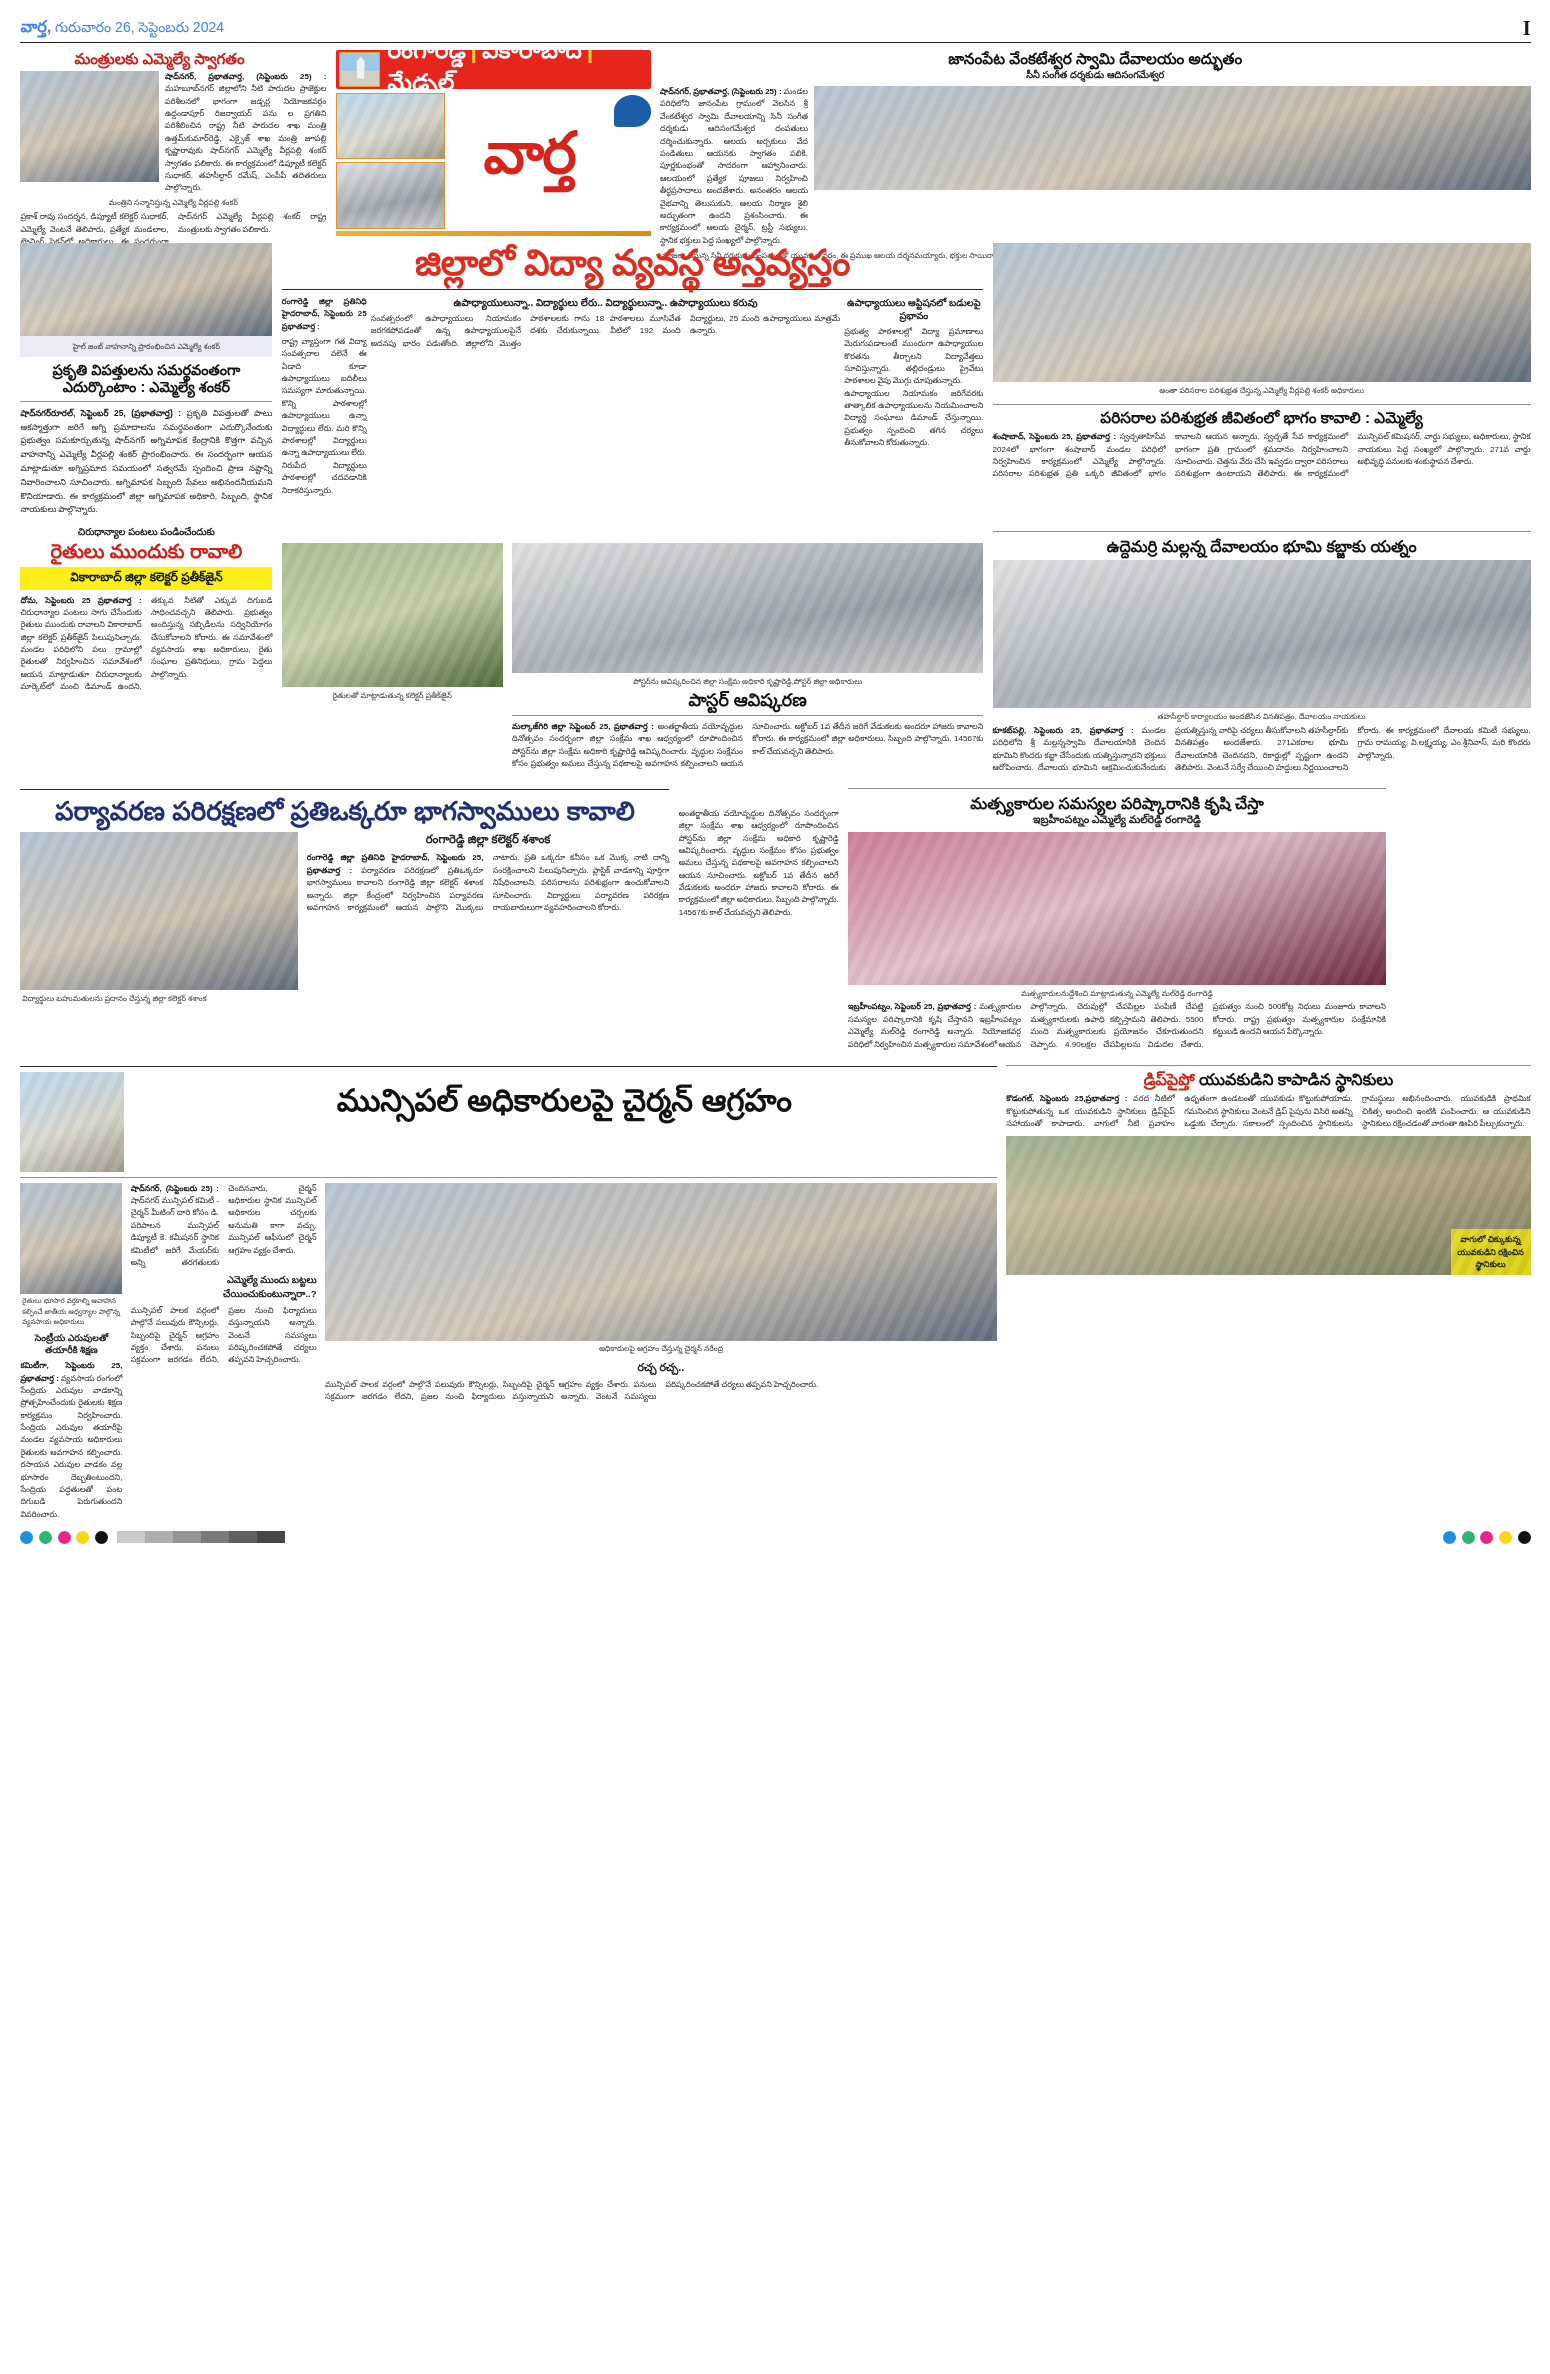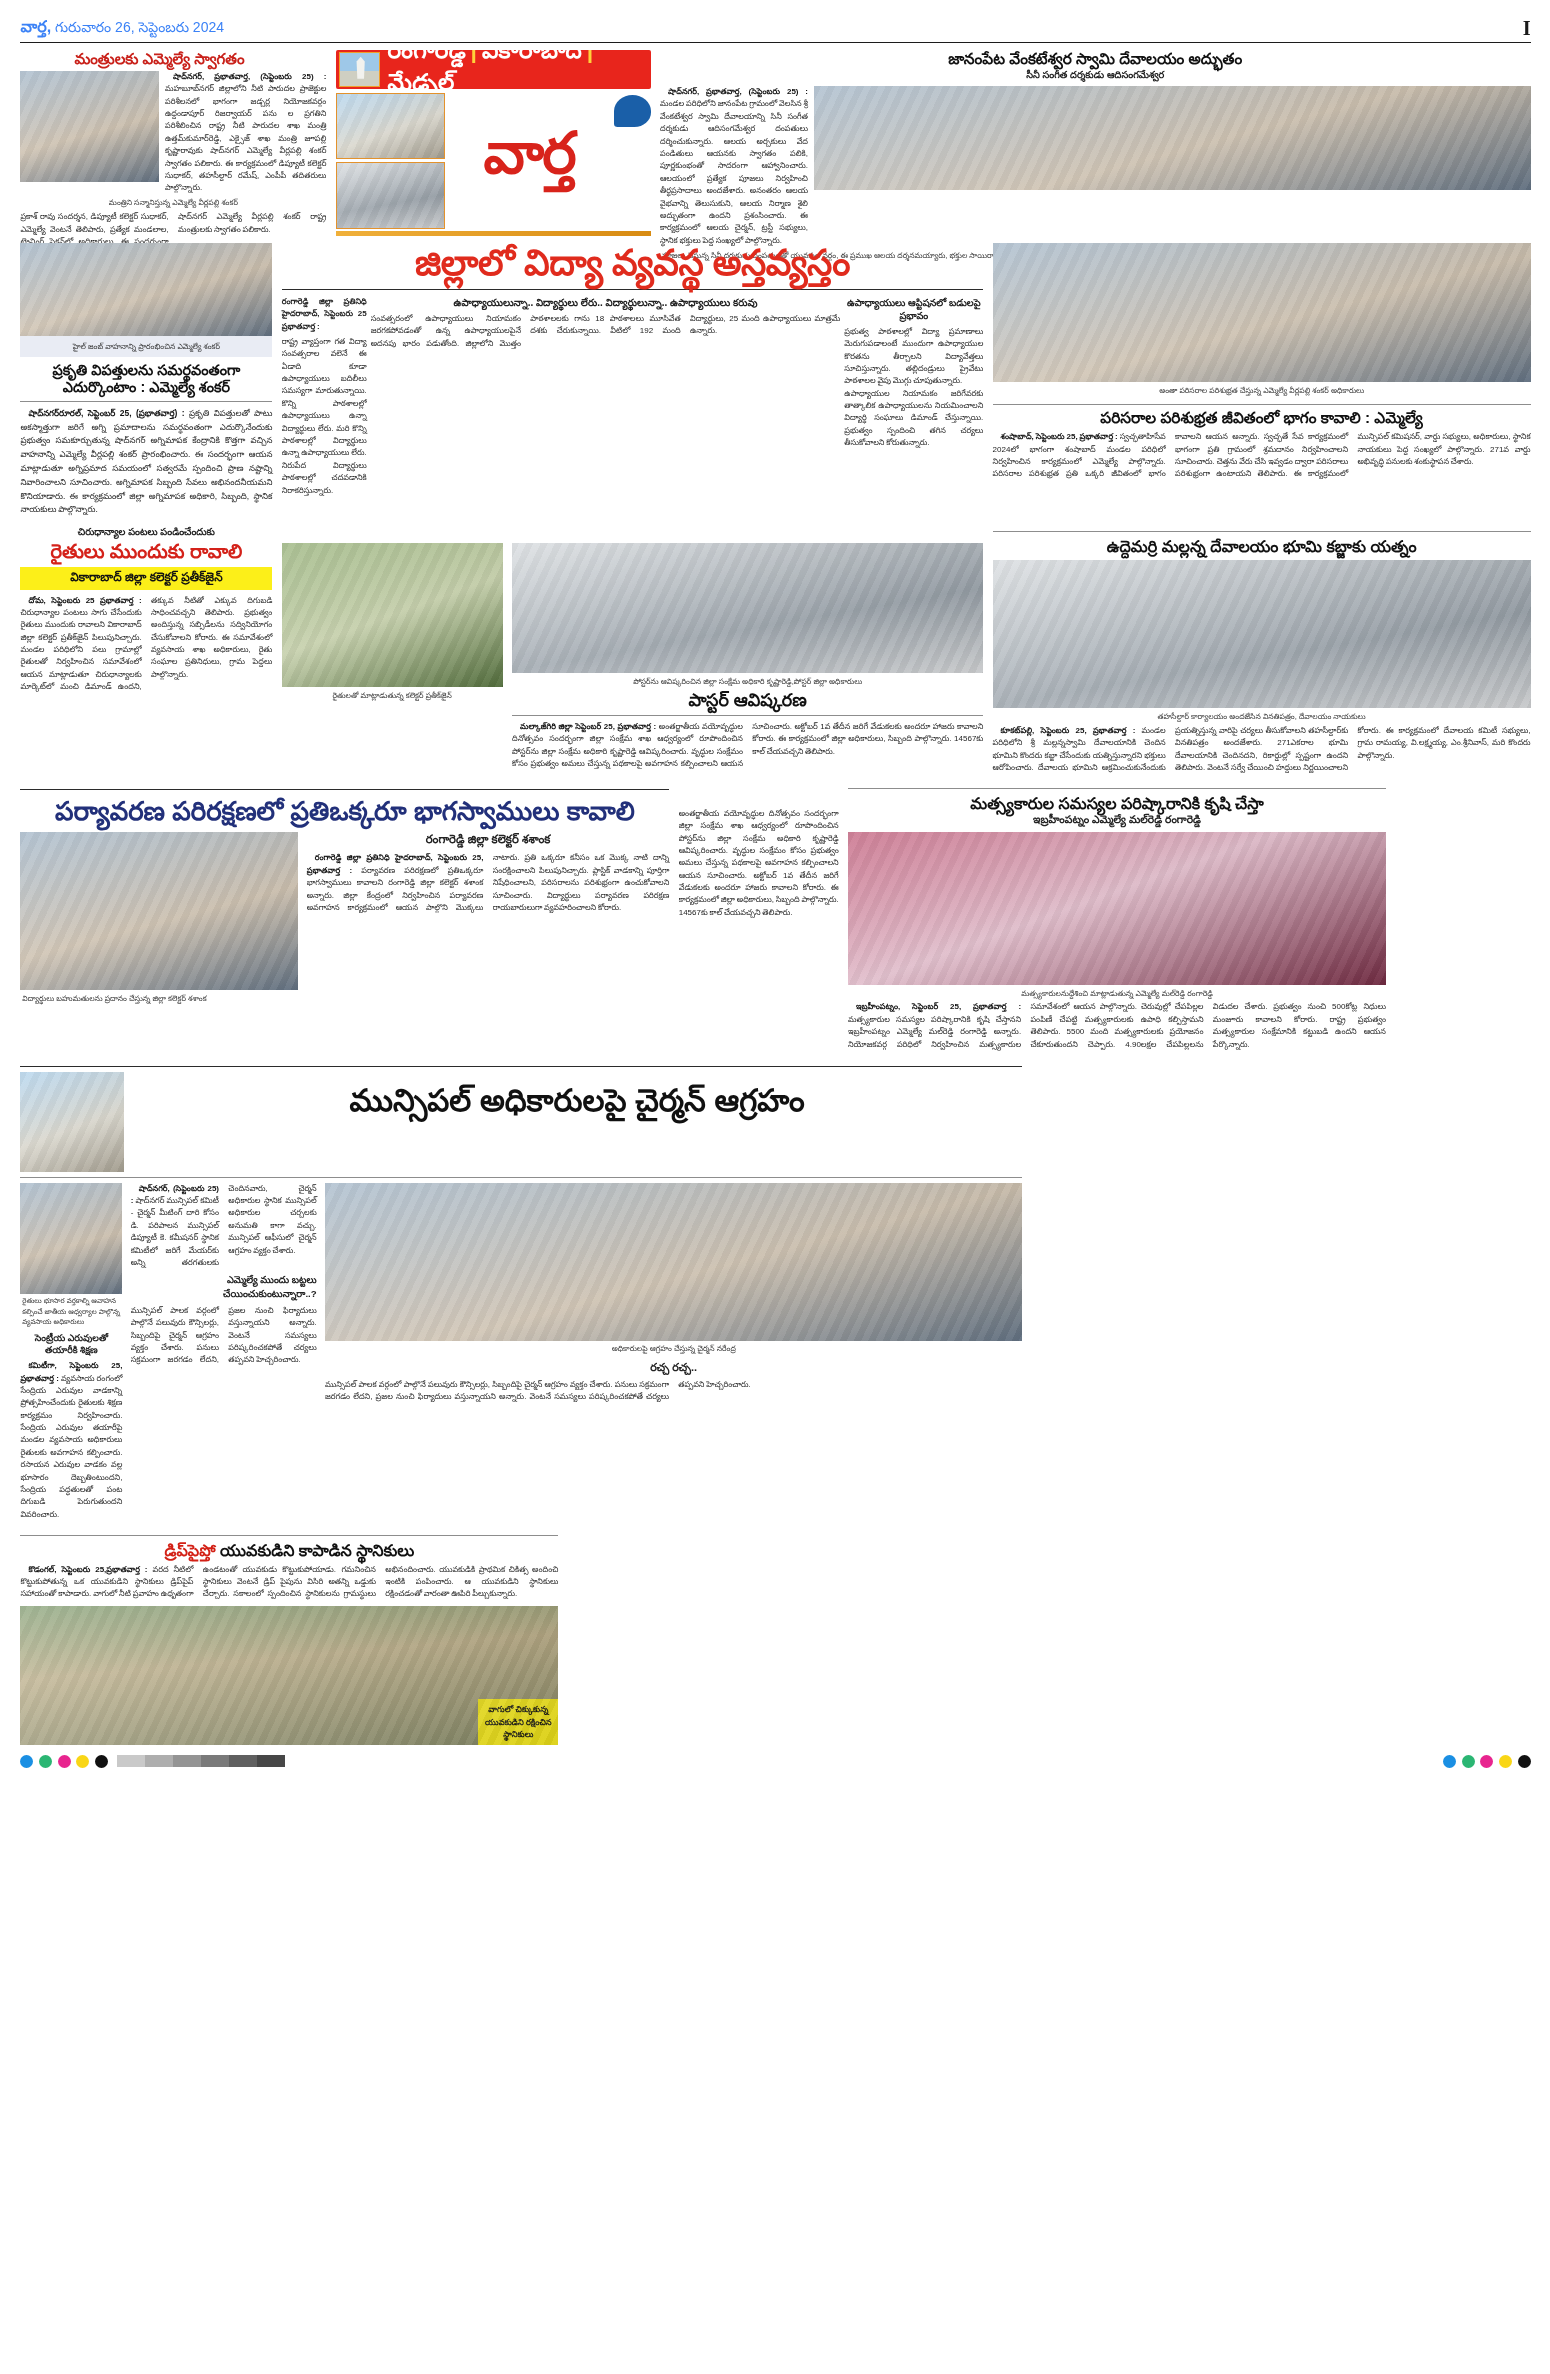--- a/index.html
+++ b/index.html
@@ -12,21 +12,21 @@
   }
   .page { position: relative; width: 1551px; height: 2375px; padding: 16.7px 20.4px; }
 
   
   .body-txt {
     font-size: 8.5px; line-height: 1.62; text-align: justify;
     color: #1d1d1d; hyphens: auto; word-spacing: -0.5px;
   }
   .body-txt.sm { font-size: 8px; line-height: 1.55; }
   .hl-red { color: #d32015; font-weight: bold; }
-  .hl-blk { color: #111; font-weight: bold; margin-left: 8px; }
+  .hl-blk { color: #111; font-weight: bold; }
   .kicker { font-size: 11px; font-weight: bold; color: #222; text-align: center; }
   .caption {
     font-size: 7.6px; color: #333; text-align: center;
     line-height: 1.45; padding: 2.8px 1.9px;
   }
   .rule { border-top: 1.9px solid #2b2b2b; margin: 5.6px 0; }
   .rule-thin { border-top: 0.9px solid #8d8d8d; margin: 4.6px 0; }
   .photo { background: #c8cdd2; position: relative; overflow: hidden; }
   .photo::after {
     content: ""; position: absolute; inset: 0;
@@ -296,21 +296,21 @@
       <div class="sub-head" style="font-size:10.7px;">ఇబ్రహీంపట్నం ఎమ్మెల్యే మల్‌రెడ్డి రంగారెడ్డి</div>
       <div class="photo ph-stage" style="height:153px;margin-top:3.7px;"></div>
       <div class="caption">మత్స్యకారులనుద్దేశించి మాట్లాడుతున్న ఎమ్మెల్యే మల్‌రెడ్డి రంగారెడ్డి</div>
       <div class="body-txt sm cols3">
         <span class="hl-blk">ఇబ్రహీంపట్నం, సెప్టెంబర్ 25, ప్రభాతవార్త :</span>
         <span>మత్స్యకారుల సమస్యల పరిష్కారానికి కృషి చేస్తానని ఇబ్రహీంపట్నం ఎమ్మెల్యే మల్‌రెడ్డి రంగారెడ్డి అన్నారు. నియోజకవర్గ పరిధిలో నిర్వహించిన మత్స్యకారుల సమావేశంలో ఆయన పాల్గొన్నారు. చెరువుల్లో చేపపిల్లల పంపిణీ చేపట్టి మత్స్యకారులకు ఉపాధి కల్పిస్తామని తెలిపారు. 5500 మంది మత్స్యకారులకు ప్రయోజనం చేకూరుతుందని చెప్పారు. 4.90లక్షల చేపపిల్లలను విడుదల చేశారు. ప్రభుత్వం నుంచి 500కోట్ల నిధులు మంజూరు కావాలని కోరారు. రాష్ట్ర ప్రభుత్వం మత్స్యకారుల సంక్షేమానికి కట్టుబడి ఉందని ఆయన పేర్కొన్నారు.</span>
       </div>
     </div>
   </div>
 
-  <div class="grid" style="margin-top:9.3px;flex-direction:column;">
+  <div class="grid" style="margin-top:9.3px;">
 
     <div style="width:1002px;">
       <div class="rule"></div>
       <div style="display:flex;gap:7.4px;align-items:flex-start;">
         <div class="photo ph-temple" style="width:104px;height:100px;"></div>
         <div class="sec-head" style="flex:1;font-size:31px;padding-top:9.3px;">మున్సిపల్ అధికారులపై చైర్మన్ ఆగ్రహం</div>
       </div>
       <div class="rule-thin"></div>
 
       <div style="display:flex;gap:8.3px;margin-top:3.7px;">

